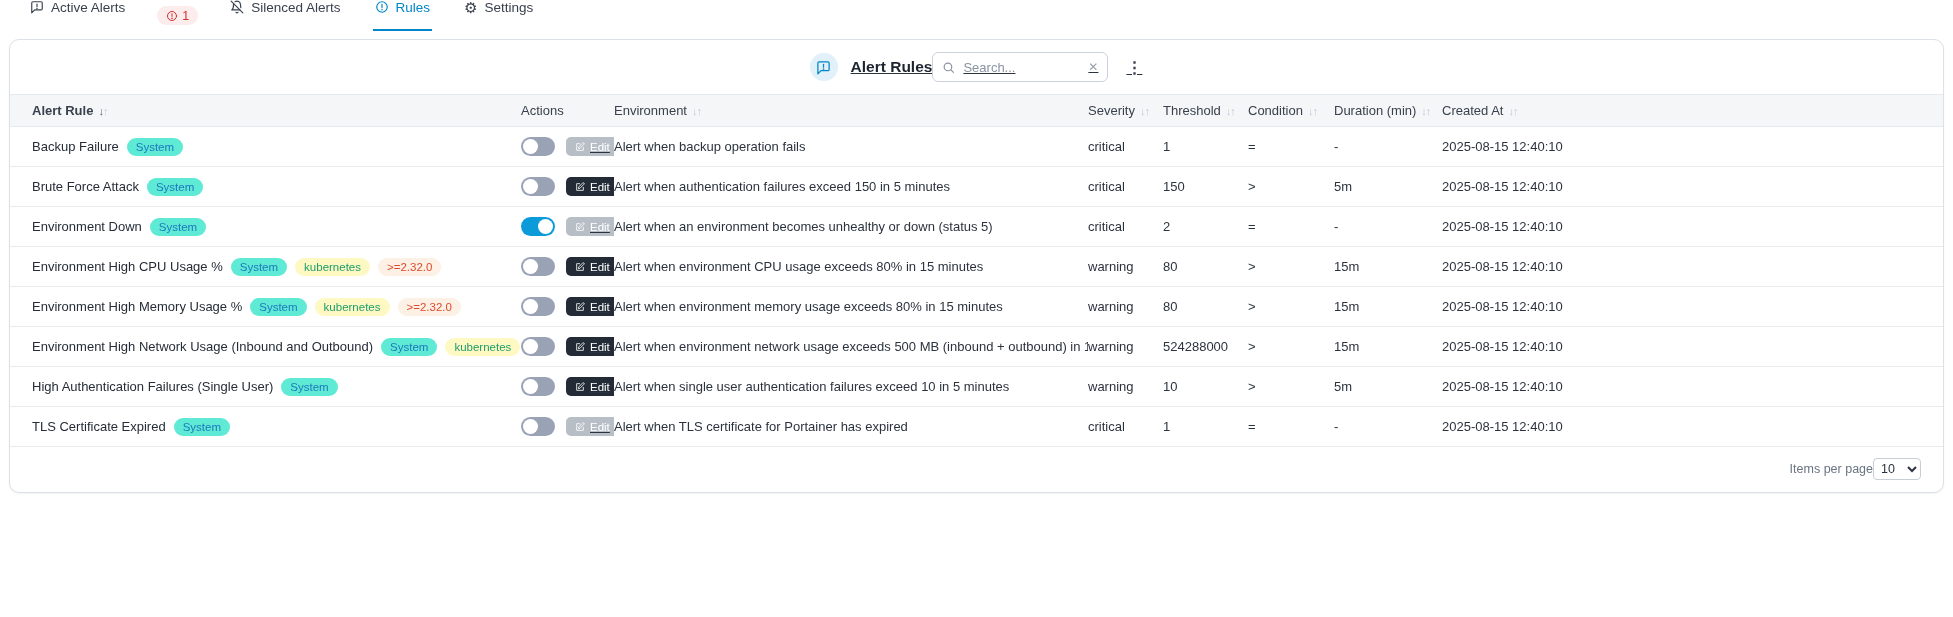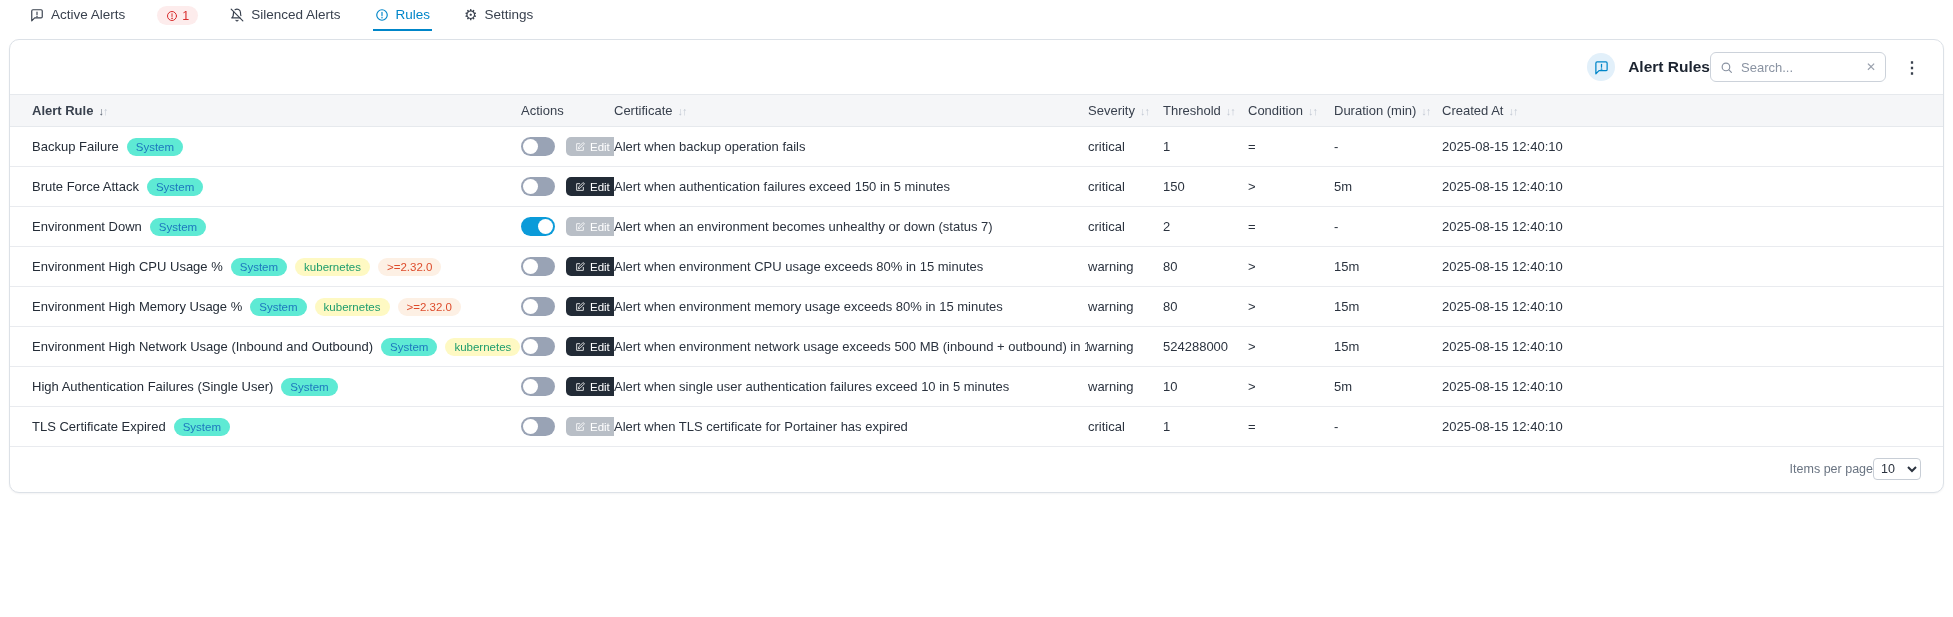--- a/index.html
+++ b/index.html
@@ -4,35 +4,35 @@
 <style>
   * { box-sizing: border-box; }
   html,body { margin:0; padding:0; }
   body {
     width:1953px; height:617px; overflow:hidden;
     font-family:"Liberation Sans", sans-serif;
     background:#ffffff; color:#2b333f;
   }
   
   .tabbar { display:flex; align-items:stretch; height:31px; padding-left:28px; gap:30px; }
-  .tab { display:flex; align-items:center; gap:7px; font-size:13.5px; color:#39414e;
+  .tab { display:flex; align-items:flex-start; gap:7px; font-size:13.5px; color:#39414e;
          cursor:pointer; border-bottom:2px solid transparent; padding:0 2px; }
   .tab.active { color:var(--accent); border-bottom-color:var(--accent); }
   .tab .ticon { display:flex; align-items:center; }
   .tab .ticon svg { stroke:currentColor; }
   .tab-badge { display:inline-flex; align-items:center; gap:4px; background:#fdecec;
                color:var(--alert-red); border-radius:11px; padding:2.5px 9px; font-size:12.5px; }
   .tab-badge svg { stroke:var(--alert-red); }
   .gear-glyph { font-size:15px; line-height:1; }
 
   
   .card { margin:8px 9px 0 9px; border:1px solid #dce1e7; border-radius:10px; background:#fff;
           height:454px; box-shadow:0 1px 2px rgba(16,24,40,.05); overflow:hidden; }
-  .card-header { display:flex; justify-content:flex-end; align-items:center;
-                 padding:12px 20px 12px 22px; }
+  .card-header { display:flex; justify-content:center; align-items:center;
+                 padding:12px 20px 12px 22px;text-decoration:underline; }
   .title-wrap { display:flex; align-items:center; gap:13px; }
   .title-icon { width:28px; height:28px; border-radius:50%; background:#e2f0fa; color:var(--accent);
                 display:flex; align-items:center; justify-content:center; }
   .title-icon svg { stroke:currentColor; }
   h1 { font-size:15.5px; margin:0; font-weight:700; color:#1c2430; }
   .header-right { display:flex; align-items:center; gap:15px; }
   .searchbox { display:flex; align-items:center; width:176px; height:30px; border:1px solid #ccd2da;
                border-radius:6px; padding:0 9px; gap:6px; color:#8a93a2; background:#fff; }
   .searchbox svg { stroke:#8a93a2; flex:none; }
   .searchbox input { border:none; outline:none; flex:1; min-width:0; font-size:13px;
@@ -51,21 +51,21 @@
   .arr .d, .arr .u { color:#c3c9d3; }
   .arr .d.dark { color:#5b6472; }
   tbody td { border-bottom:1px solid #e9ebef; height:40px; font-size:13px; color:#2b333f;
              vertical-align:middle; padding:0; white-space:nowrap; overflow:hidden; }
   tbody td.first { padding-left:22px; }
   .rule-name { color:#252d38; }
   .badge { display:inline-block; border-radius:10px; padding:3px 9px; font-size:11.5px; margin-left:8px; }
   .badge.system { background:#5eead4; color:var(--c-system); }
   .badge.kubernetes { background:#fef9c3; color:var(--c-k8s); }
   .badge.version { background:#fdf0e4; color:var(--c-ver); }
-  .actions-cell { display:flex; align-items:center; gap:11px; }
+  .actions-cell { display:flex; align-items:center; gap:11px;text-decoration:underline; }
   .toggle { width:34px; height:19px; border-radius:10px; background:var(--toggle-off);
             position:relative; cursor:pointer; flex:none; }
   .toggle.on { background:var(--toggle-on); }
   .knob { width:15px; height:15px; border-radius:50%; background:#fff; position:absolute; top:2px; left:2px; }
   .toggle.on .knob { left:auto; right:2px; }
   .edit-btn { display:inline-flex; align-items:center; gap:5px; background:var(--edit-bg); color:#fff;
               border:none; border-radius:5px; padding:3.5px 9px; font-size:11.5px; cursor:pointer;
               font-family:inherit; }
   .edit-btn svg { stroke:#fff; }
   .edit-btn.disabled { background:var(--edit-disabled); cursor:default; }
@@ -167,21 +167,21 @@
       <col style="width:75px">
         <col style="width:85px">
         <col style="width:86px">
       <col style="width:108px">
         <col>
     </colgroup>
     <thead>
         <tr id="header-row">
           <th class="first"><span>Alert Rule</span><span class="arr"><span class="d dark">↓</span><span class="u">↑</span></span></th>
           <th><span>Actions</span></th>
-          <th><span>Certificate</span><span class="arr"><span class="d">↓</span><span class="u">↑</span></span></th>
+          <th><span>Environment</span><span class="arr"><span class="d">↓</span><span class="u">↑</span></span></th>
           <th><span>Severity</span><span class="arr"><span class="d">↓</span><span class="u">↑</span></span></th>
           <th><span>Threshold</span><span class="arr"><span class="d">↓</span><span class="u">↑</span></span></th>
           <th><span>Condition</span><span class="arr"><span class="d">↓</span><span class="u">↑</span></span></th>
           <th><span>Duration (min)</span><span class="arr"><span class="d">↓</span><span class="u">↑</span></span></th>
           <th><span>Created At</span><span class="arr"><span class="d">↓</span><span class="u">↑</span></span></th>
         </tr>
       </thead>
     <tbody id="rows">
         <tr>
           <td class="first"><span class="rule-name">Backup Failure</span><span class="badge system">System</span></td>
@@ -244,21 +244,21 @@
                 <span style="display:flex">
                   <svg width="10" height="10" viewBox="0 0 24 24" fill="none" stroke-width="2" stroke-linecap="round" stroke-linejoin="round">
                     <path d="M11 4H4v16h16v-7"></path>
                     <path d="M18.5 2.5a2.1 2.1 0 0 1 3 3L12 15l-4 1 1-4z"></path>
                   </svg>
                 </span>
                 <span>Edit</span>
               </button>
             </div>
           </td>
-          <td>Alert when an environment becomes unhealthy or down (status 7)</td>
+          <td>Alert when an environment becomes unhealthy or down (status 5)</td>
           <td>critical</td>
           <td>2</td>
           <td>=</td>
           <td>-</td>
           <td>2025-08-15 12:40:10</td>
         </tr>
         <tr>
           <td class="first"><span class="rule-name">Environment High CPU Usage %</span><span class="badge system">System</span><span class="badge kubernetes">kubernetes</span><span class="badge version">&gt;=2.32.0</span></td>
           <td>
             <div class="actions-cell">

